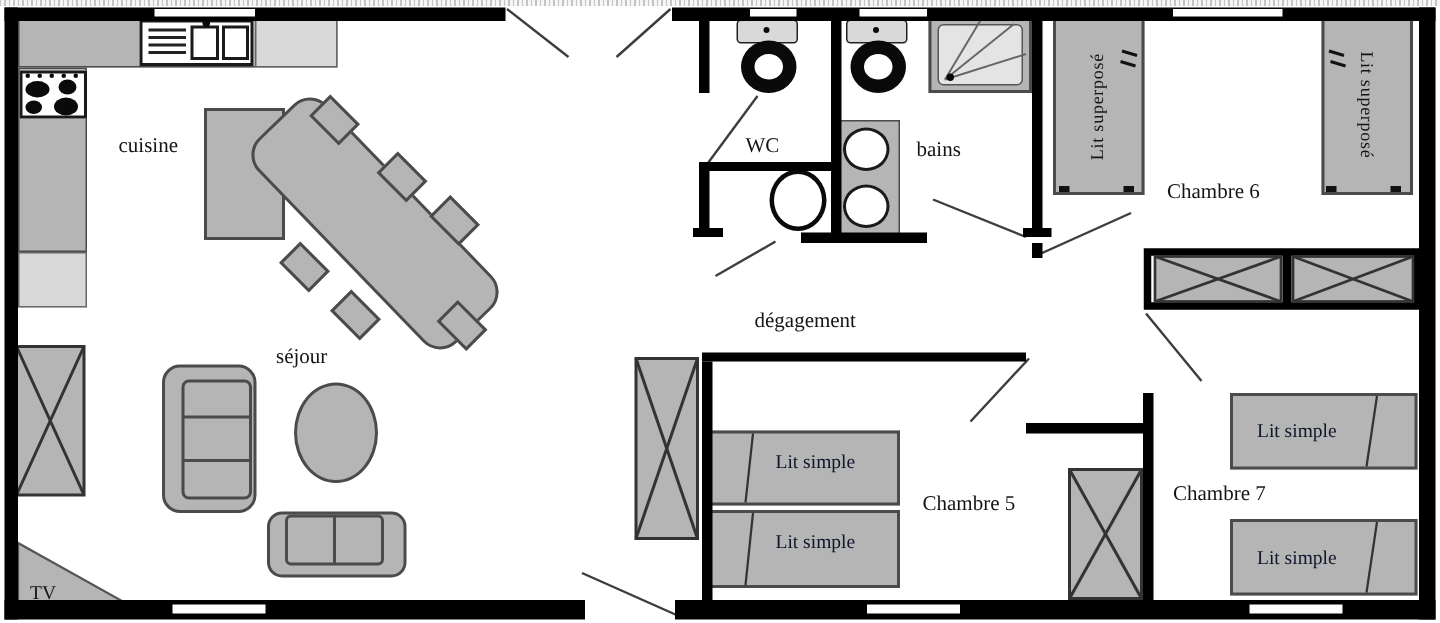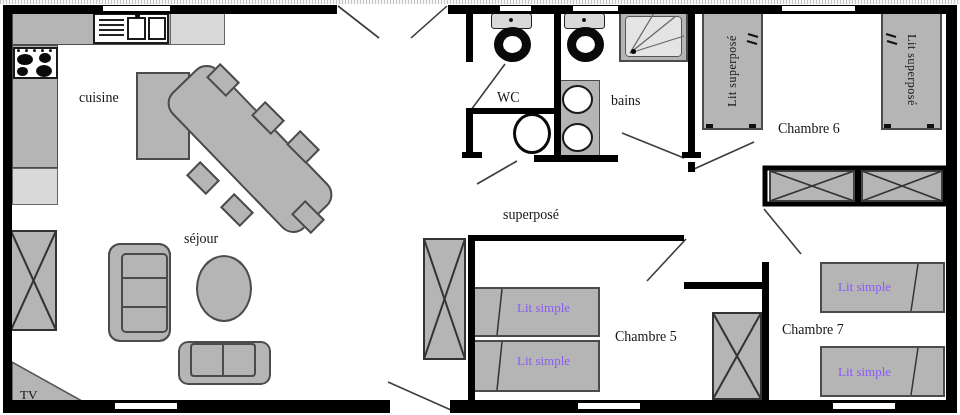--- a/index.html
+++ b/index.html
@@ -12,21 +12,21 @@
   .dots{position:absolute;left:0;top:0;width:960px;height:4px;z-index:1;
         background:repeating-linear-gradient(90deg,#c4c4c4 0 1px,#f6f6f6 1px 3px);}
   .wall{position:absolute;background:var(--wall);z-index:6;}
   .win{position:absolute;background:#fff;z-index:7;}
   .furn{position:absolute;background:var(--furniture-fill);border:2px solid var(--furniture-border);
         box-sizing:border-box;z-index:2;}
   .lite{position:absolute;background:var(--light-fill);border:1px solid #666;box-sizing:border-box;z-index:2;}
   .white{position:absolute;background:#fff;border:2px solid #1a1a1a;box-sizing:border-box;z-index:3;}
   .round{border-radius:50%;}
   .label{position:absolute;font-size:14px;color:#141414;white-space:nowrap;z-index:9;}
-  .bedlabel{position:absolute;font-size:13px;color:#8b5cf6;white-space:nowrap;z-index:9;}
+  .bedlabel{position:absolute;font-size:13px;color:#0f172a;white-space:nowrap;z-index:9;}
   .vlabel{position:absolute;font-size:12px;color:#141414;white-space:nowrap;z-index:9;letter-spacing:.5px;}
   svg.lines{position:absolute;left:0;top:0;z-index:4;}
   .dot{position:absolute;background:#0a0a0a;border-radius:50%;z-index:5;}
 </style>
 </head>
 <body>
 
 <div class="plan">
 
   <div class="dots"></div>
@@ -197,21 +197,21 @@
   <div class="win" style="left:500px;top:6px;width:31px;height:5px"></div>
   <div class="win" style="left:573px;top:6px;width:45px;height:5px"></div>
   <div class="win" style="left:782px;top:6px;width:73px;height:5px"></div>
   <div class="win" style="left:115px;top:403px;width:62px;height:6px"></div>
   <div class="win" style="left:578px;top:403px;width:62px;height:6px"></div>
   <div class="win" style="left:833px;top:403px;width:62px;height:6px"></div>
 
   <div class="label" style="left:79px;top:90px">cuisine</div>
   <div class="label" style="left:497px;top:90px">WC</div>
   <div class="label" style="left:611px;top:93px">bains</div>
-  <div class="label" style="left:503px;top:207px">superposé</div>
+  <div class="label" style="left:503px;top:207px">dégagement</div>
   <div class="label" style="left:184px;top:231px">séjour</div>
   <div class="label" style="left:778px;top:121px">Chambre 6</div>
   <div class="label" style="left:615px;top:329px">Chambre 5</div>
   <div class="label" style="left:782px;top:322px">Chambre 7</div>
   <div class="label" style="left:20px;top:387px;font-size:13px">TV</div>
 
   <div class="bedlabel" style="left:517px;top:300px">Lit simple</div>
   <div class="bedlabel" style="left:517px;top:353px">Lit simple</div>
   <div class="bedlabel" style="left:838px;top:279px">Lit simple</div>
   <div class="bedlabel" style="left:838px;top:364px">Lit simple</div>

